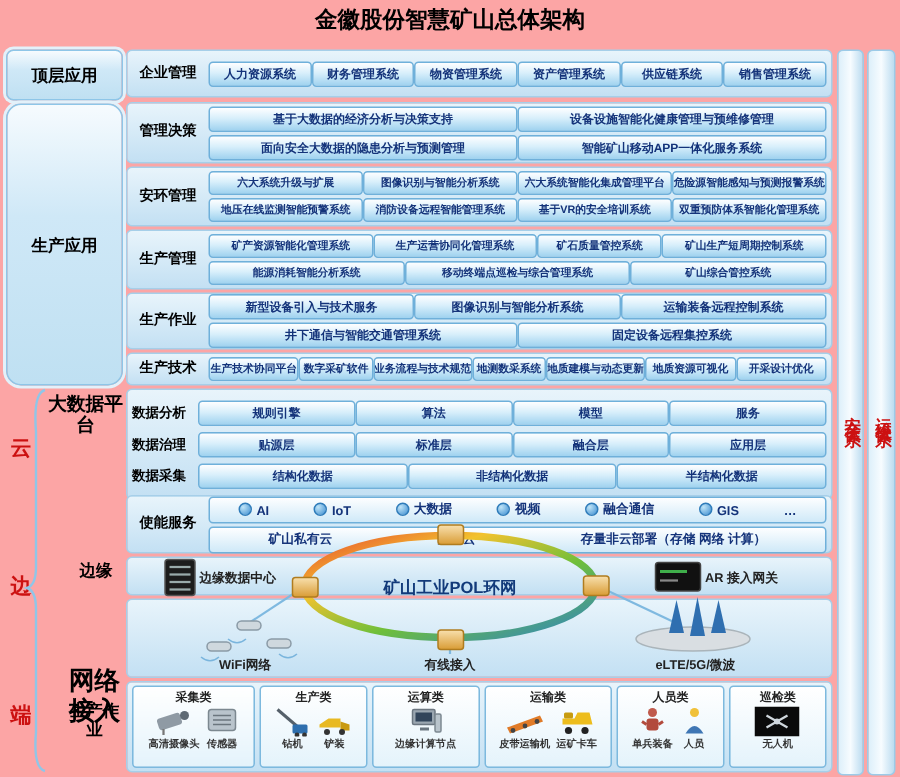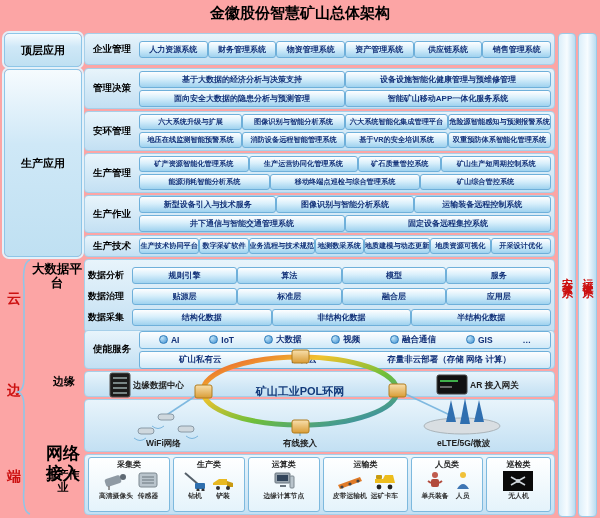--- a/index.html
+++ b/index.html
@@ -57,21 +57,21 @@
   .abs{position:absolute;}
 </style>
 </head>
 <body>
 
 <div class="stage">
 
   <div class="title">金徽股份智慧矿山总体架构</div>
 
   <div class="railbox" style="left:4px;top:33px;width:76px;height:32px;">顶层应用</div>
-  <div class="railbox" style="left:4px;top:69px;width:76px;height:186px;">生产应用</div>
+  <div class="railbox" style="left:4px;top:69px;width:76px;height:186px;border-radius:10px;">生产应用</div>
   <div class="margin-label" style="left:32px;top:262px;width:50px;font-size:12.5px;">大数据平台</div>
   <div class="red-char" style="left:7px;top:290px;">云</div>
   <div class="red-char" style="left:7px;top:382px;">边</div>
   <div class="red-char" style="left:7px;top:468px;">端</div>
   <svg class="abs" style="left:16px;top:258px;" width="16" height="258" viewBox="0 0 16 258">
     <path d="M14 2 Q6 4 8 30 L8 120 Q8 132 2 134 Q8 136 8 148 L8 230 Q6 254 14 256" fill="none" stroke="#8fc6e8" stroke-width="1.6"></path>
   </svg>
   <div class="margin-label" style="left:44px;top:375px;width:40px;font-size:11px;">边缘</div>
   <div class="margin-label" style="left:44px;top:408px;width:38px;font-size:17px;margin-top:36px;">网络接入</div>
   <div class="margin-label" style="left:44px;top:468px;width:38px;font-size:11px;">生产作业</div>

